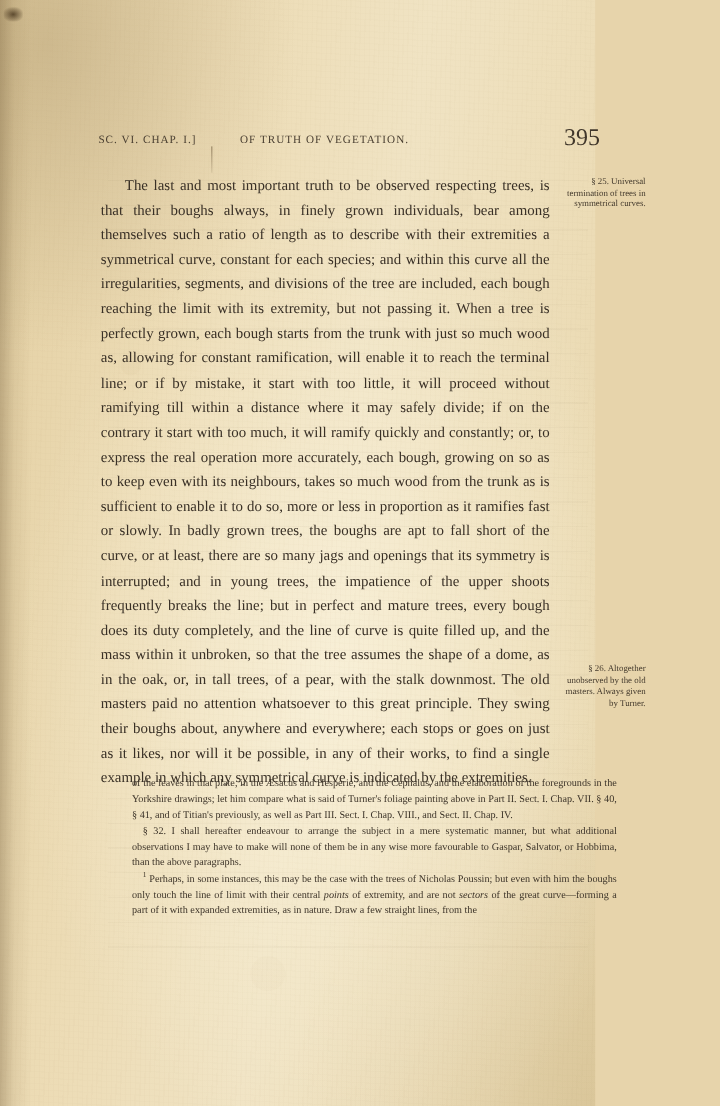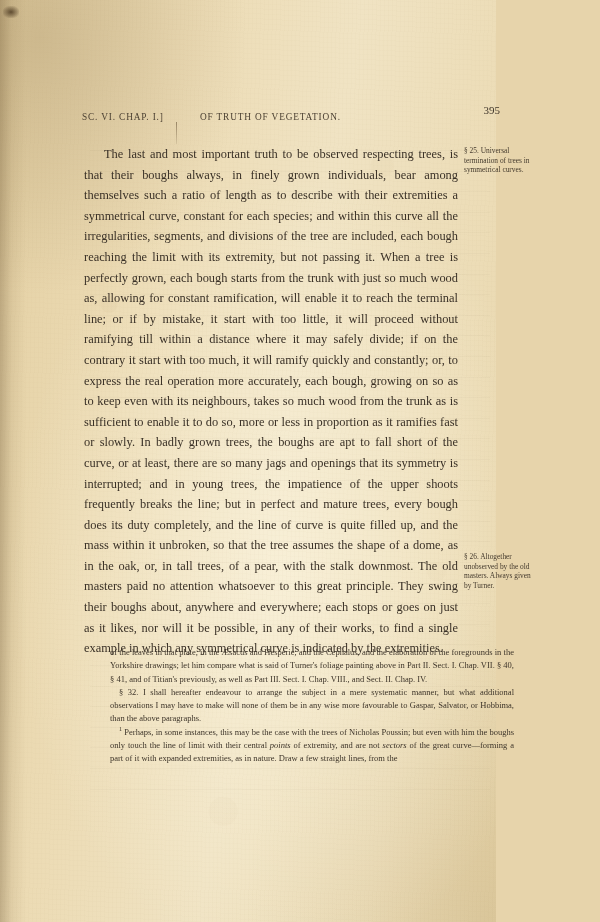--- a/index.html
+++ b/index.html
@@ -65,21 +65,21 @@
     height: 16px;
     font-size: 9.3px;
     letter-spacing: .85px;
     color: #4a3f31;
     white-space: nowrap;
   }
   #rh-left  { position: absolute; left: 0;   top: 0; }
   #rh-mid   { position: absolute; left: 118px; top: 0; }
   #rh-right {
     position: absolute; right: 0; top: -8px;
-    font-size: 11px; letter-spacing: 0;
+    font-size: 20px; letter-spacing: 0;
     color: #41372b;
   }
   
   #pen-mark {
     position: absolute;
     left: 176px; top: 122px;
     width: 1px; height: 22px;
     background: linear-gradient(180deg, rgba(90,70,42,.55), rgba(90,70,42,.12));
     pointer-events: none;
   }
@@ -97,21 +97,21 @@
   }
   #body-col p { margin: 0; }
 
   .margin-note {
     position: absolute;
     left: 464px;
     width: 74px;
     font-size: 7.4px;
     line-height: 9.6px;
     color: #443a2d;
-    text-align: left;
+    text-align: right;
   }
   #note-25 { top: 146px; }
   #note-26 { top: 552px; }
 
   
   #footnotes {
     position: absolute;
     left: 86px;
     top: 646px;
     width: 404px;

